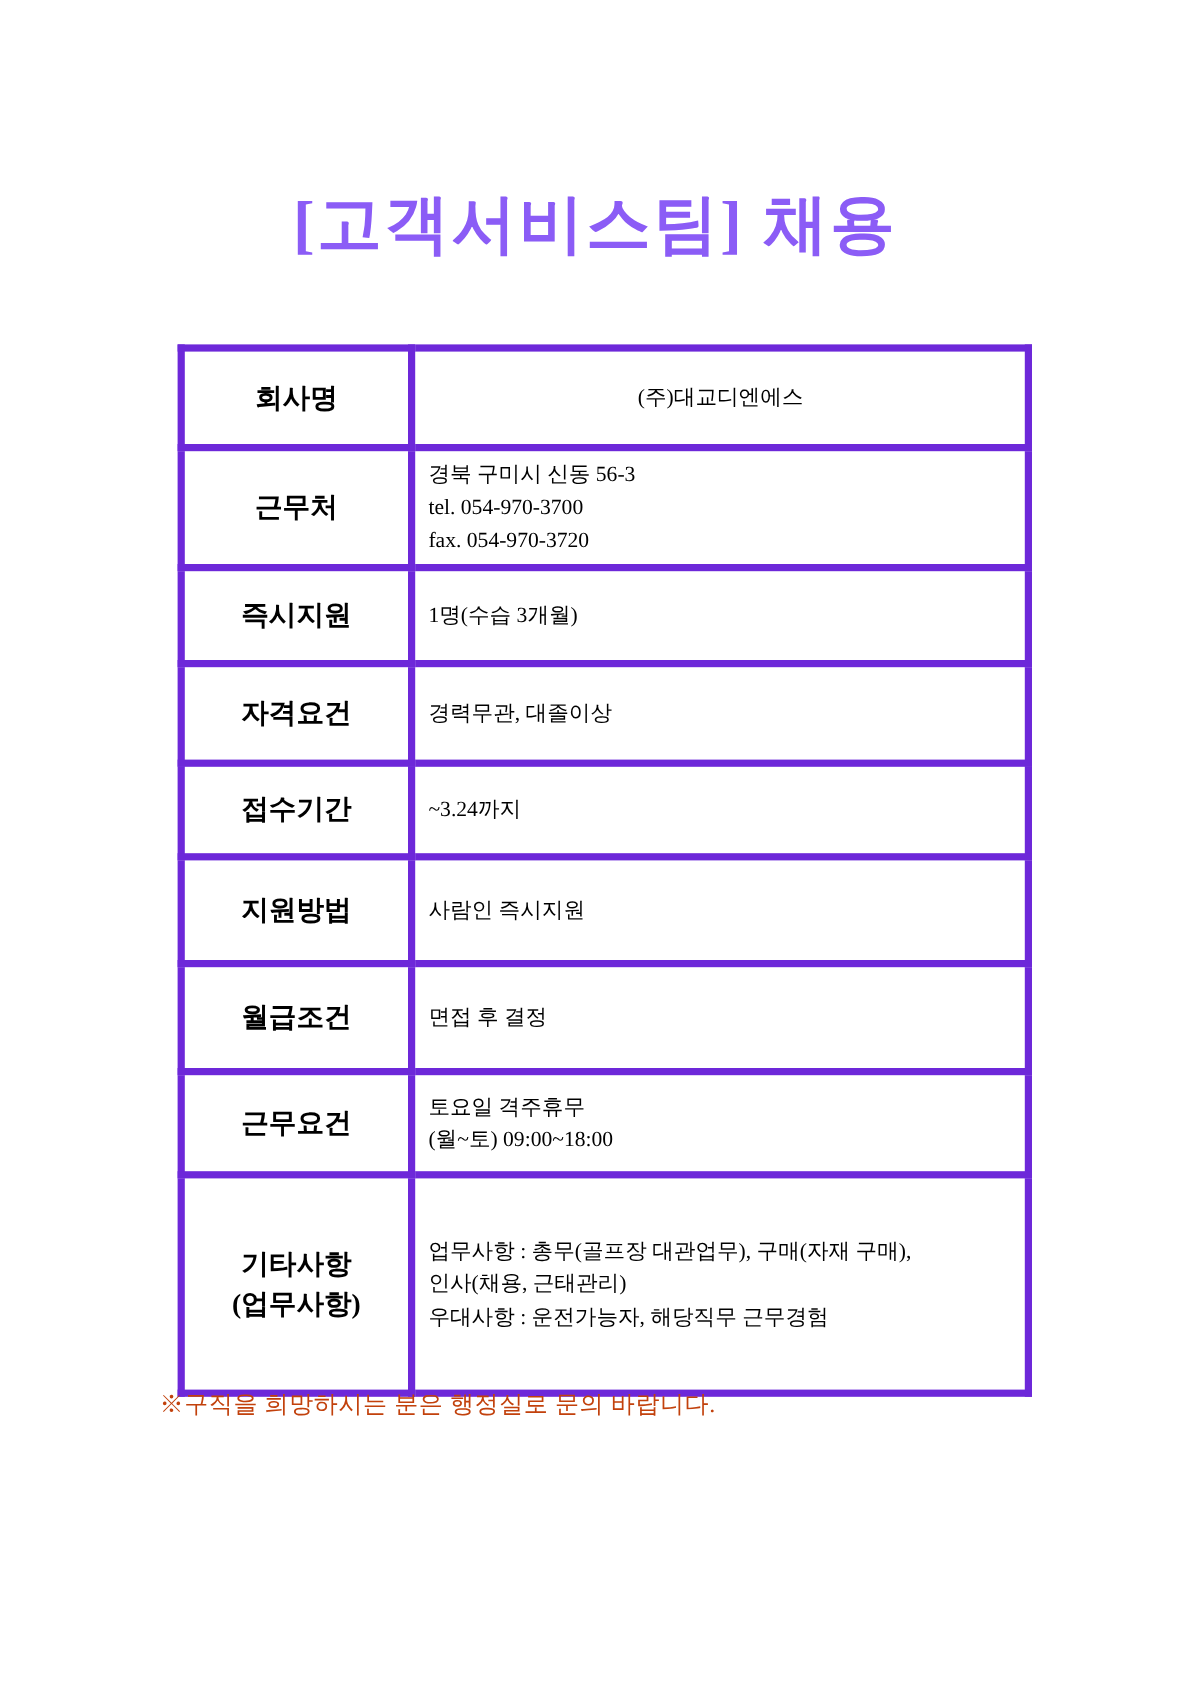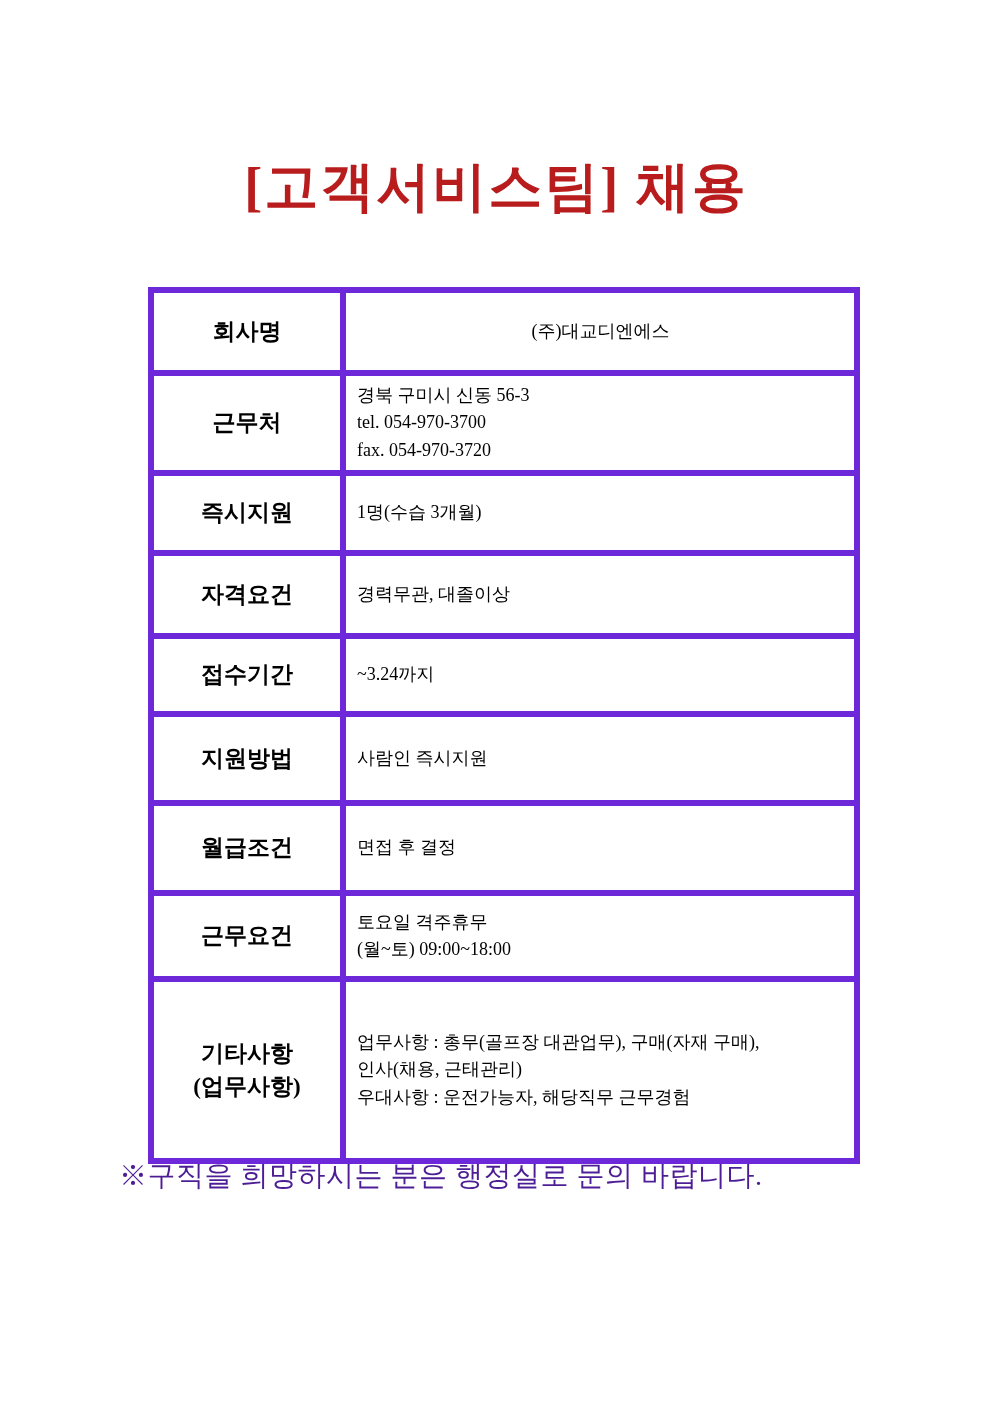--- a/index.html
+++ b/index.html
@@ -19,21 +19,21 @@
   .doc-title {
     position: absolute;
     top: 156px;
     left: 0;
     width: 100%;
     text-align: center;
     font-size: 54px;
     font-weight: bold;
     letter-spacing: 2px;
     line-height: 1.15;
-    color: #b91c1c;
+    color: #8b5cf6;
   }
   table.job-table {
     position: absolute;
     left: 148px;
     top: 287px;
     width: 712px;
     border-collapse: collapse;
     table-layout: fixed;
   }
   table.job-table td {
@@ -58,25 +58,25 @@
     text-align: left;
     padding: 6px 10px 6px 11px;
     white-space: pre-line;
     line-height: 1.52;
   }
   td.value-cell.center {
     text-align: center;
   }
   .footer-note {
     position: absolute;
-    left: 119px;
+    left: 133px;
     top: 1157px;
-    font-size: 28px;
+    font-size: 20px;
     letter-spacing: 0.5px;
-    color: #4c1d95;
+    color: #c2410c;
   }
 </style>
 </head>
 <body>
 
 <div class="page">
 
   <div class="doc-title">[고객서비스팀] 채용</div>
 
   <table class="job-table">

